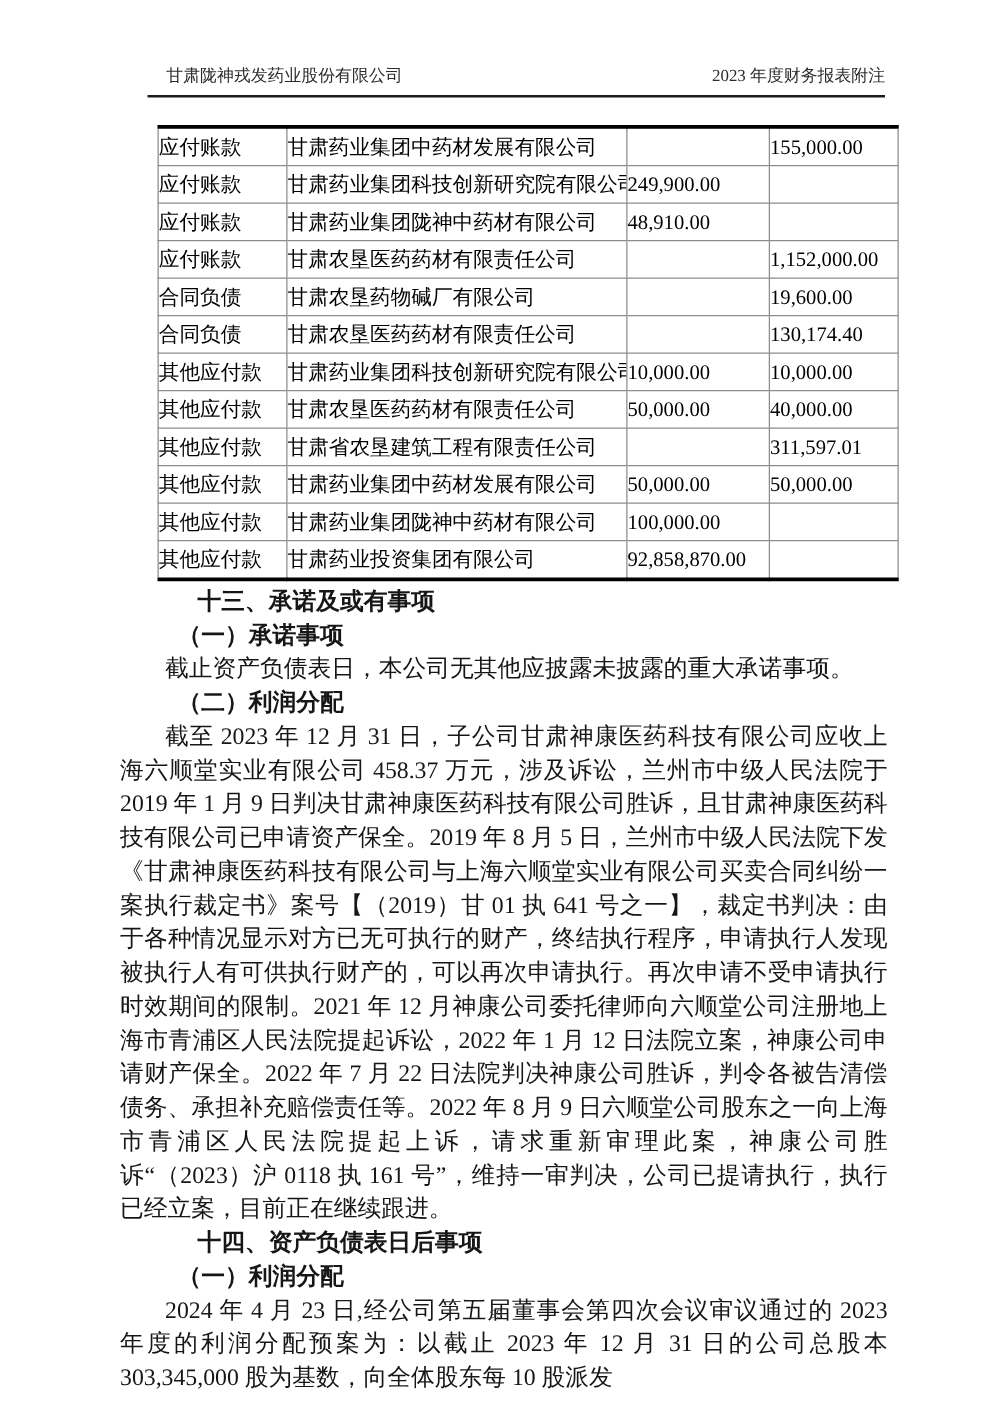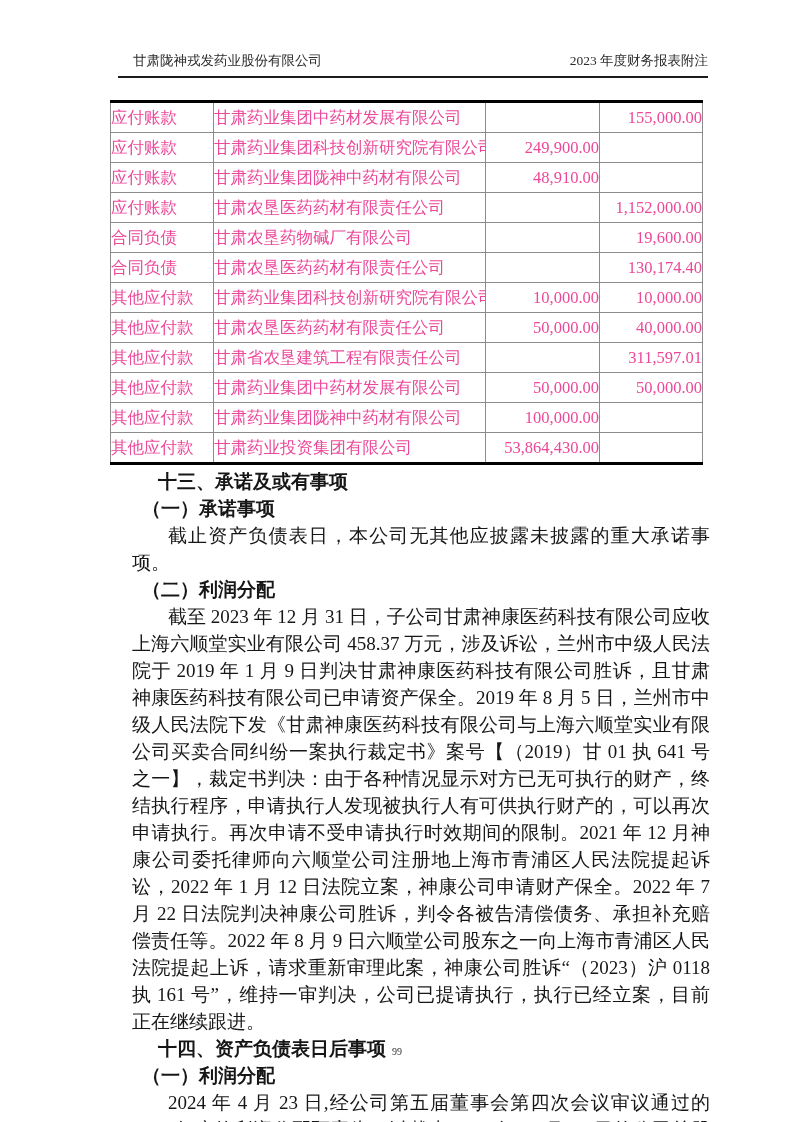--- a/index.html
+++ b/index.html
@@ -16,46 +16,46 @@
     position:absolute;top:52px;left:118px;width:590px;
     display:flex;justify-content:space-between;align-items:flex-end;
     font-size:13.5px;color:#2b2b2b;
     border-bottom:2px solid #1c1c1c;
     padding-bottom:6px;
     gap:34px;
   }
   .hdr .left{padding-left:15px;}
   
   table.tbl{
-    position:absolute;top:100px;left:110px;width:592px;
+    position:absolute;top:100px;left:126px;width:592px;
     border-collapse:collapse;table-layout:fixed;
-    font-size:16.5px;color:#ec4899;
+    font-size:16.5px;color:#000000;
     border-top:3px solid #000;
     border-bottom:3px solid #000;
   }
   table.tbl td{
     border:1px solid #8c8c8c;
     height:29px;
     padding:0;
     vertical-align:middle;
     white-space:nowrap;
     overflow:hidden;
   }
   td.c1{padding-left:13px;}
   td.c2{padding-left:6px;}
-  td.num{text-align:right;padding-right:12px;}
+  td.num{padding-right:12px;}
   
   .flow{
     position:absolute;top:468px;left:96px;width:614px;
     font-size:19px;line-height:27px;color:#161616;
     text-align:justify;
   }
   .flow .h1{font-weight:bold;margin-left:62px;}
   .flow .h2{font-weight:bold;margin-left:46px;}
-  .flow .para{text-indent:36px;margin-left:36px;}
+  .flow .para{text-indent:36px;}
   
   .pageno{
     position:absolute;top:1046px;left:0;right:0;
     text-align:center;font-size:10px;color:#333;
   }
 </style>
 </head>
 <body>
 
 <div class="page">
@@ -135,21 +135,21 @@
       </tr>
       <tr>
         <td class="c1">其他应付款</td>
         <td class="c2">甘肃药业集团陇神中药材有限公司</td>
         <td class="num">100,000.00</td>
         <td class="num"></td>
       </tr>
       <tr>
         <td class="c1">其他应付款</td>
         <td class="c2">甘肃药业投资集团有限公司</td>
-        <td class="num">53,864,430.00</td>
+        <td class="num">92,858,870.00</td>
         <td class="num"></td>
       </tr>
     </tbody>
   </table>
 
   <div class="flow">
     <div class="h1">十三、承诺及或有事项</div>
     <div class="h2">（一）承诺事项</div>
     <div class="para">截止资产负债表日，本公司无其他应披露未披露的重大承诺事项。</div>
     <div class="h2">（二）利润分配</div>

